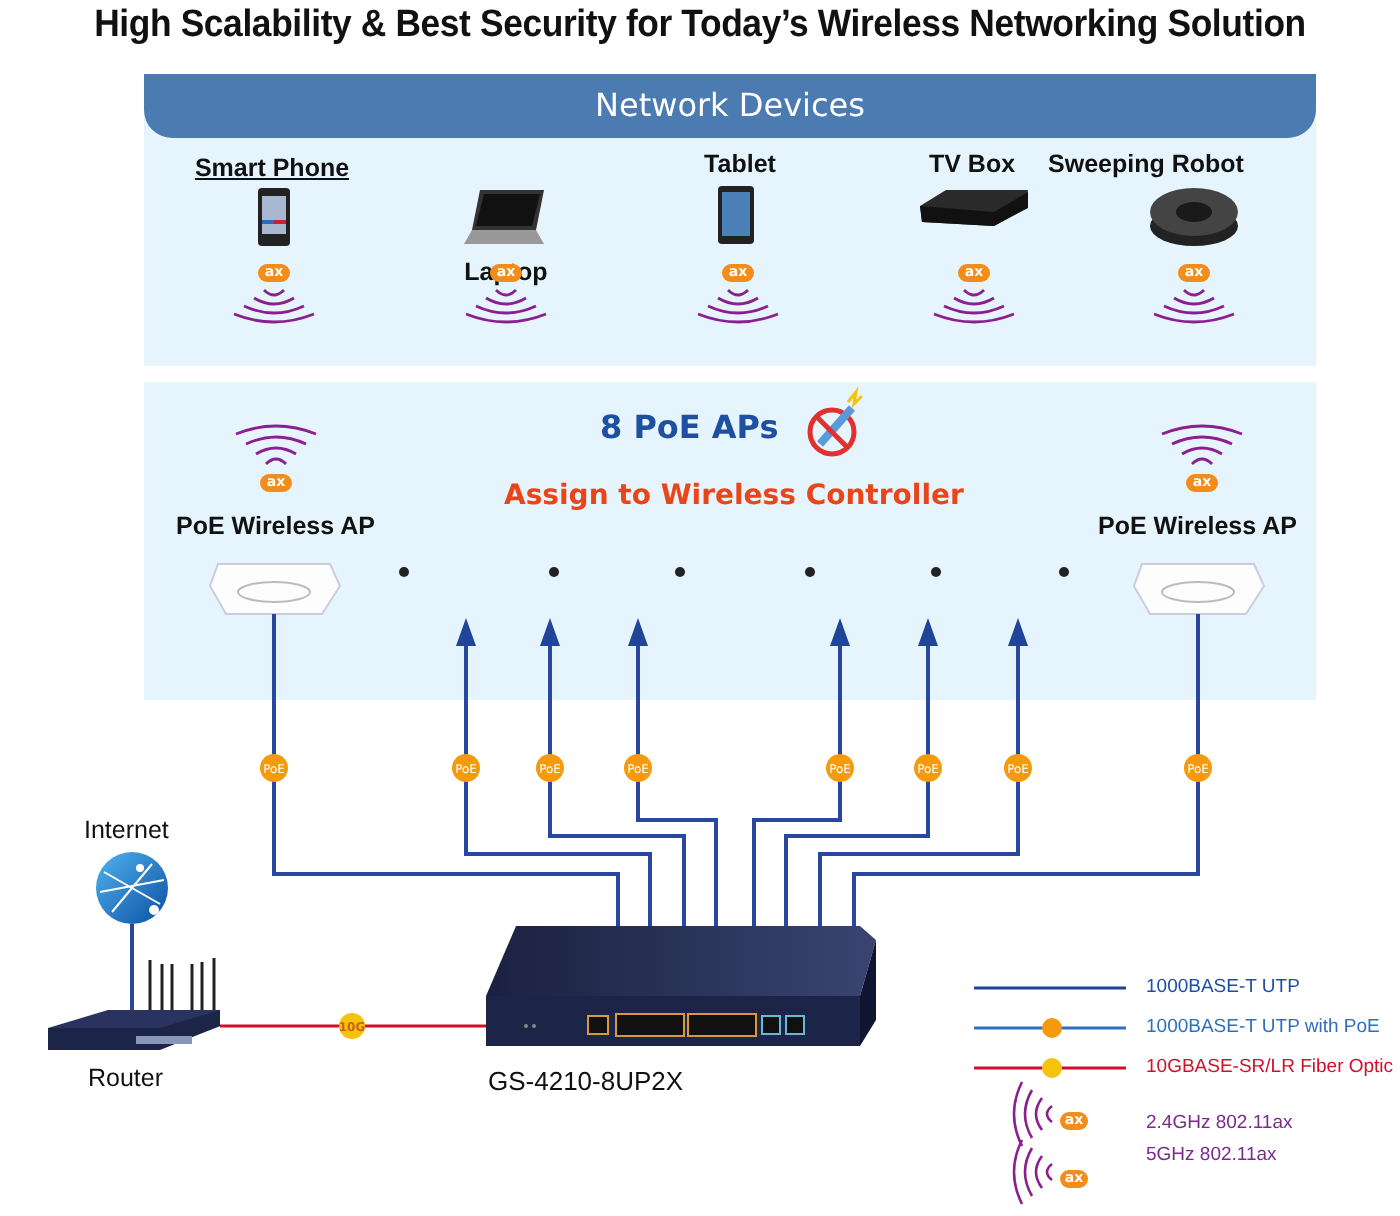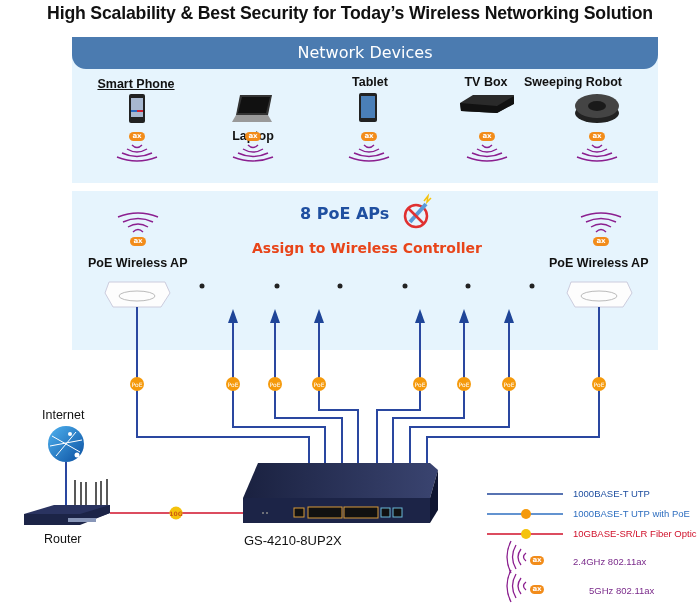--- a/index.html
+++ b/index.html
@@ -47,21 +47,21 @@
 <div class="abs ax" style="left:593px;top:237px;">ax</div>
 
 <div class="abs lbl-b" style="left:42px;top:408px;">Internet</div>
 <div class="abs lbl-b" style="left:44px;top:532px;">Router</div>
 <div class="abs lbl-b" style="left:244px;top:533px;font-size:13px;">GS-4210-8UP2X</div>
 
 <div class="abs legend-text" style="left:573px;top:488px;color:#1f4fa0;">1000BASE-T UTP</div>
 <div class="abs legend-text" style="left:573px;top:508px;color:#2f6fc0;">1000BASE-T UTP with PoE</div>
 <div class="abs legend-text" style="left:573px;top:528px;color:#d0102a;">10GBASE-SR/LR Fiber Optic</div>
 <div class="abs legend-text" style="left:573px;top:556px;color:#7a2a8a;">2.4GHz 802.11ax</div>
-<div class="abs legend-text" style="left:573px;top:585px;color:#7a2a8a;margin-left:16px;">5GHz 802.11ax</div>
+<div class="abs legend-text" style="left:573px;top:572px;color:#7a2a8a;">5GHz 802.11ax</div>
 
 <svg width="700" height="608" viewBox="0 0 700 608">
   <defs>
     <linearGradient id="swtop" x1="0" y1="0" x2="1" y2="0">
       <stop offset="0" stop-color="#1a2140"></stop>
       <stop offset="1" stop-color="#3a4470"></stop>
     </linearGradient>
     <linearGradient id="globe" x1="0" y1="0" x2="1" y2="1">
       <stop offset="0" stop-color="#4fb3f0"></stop>
       <stop offset="1" stop-color="#0b4fa0"></stop>

